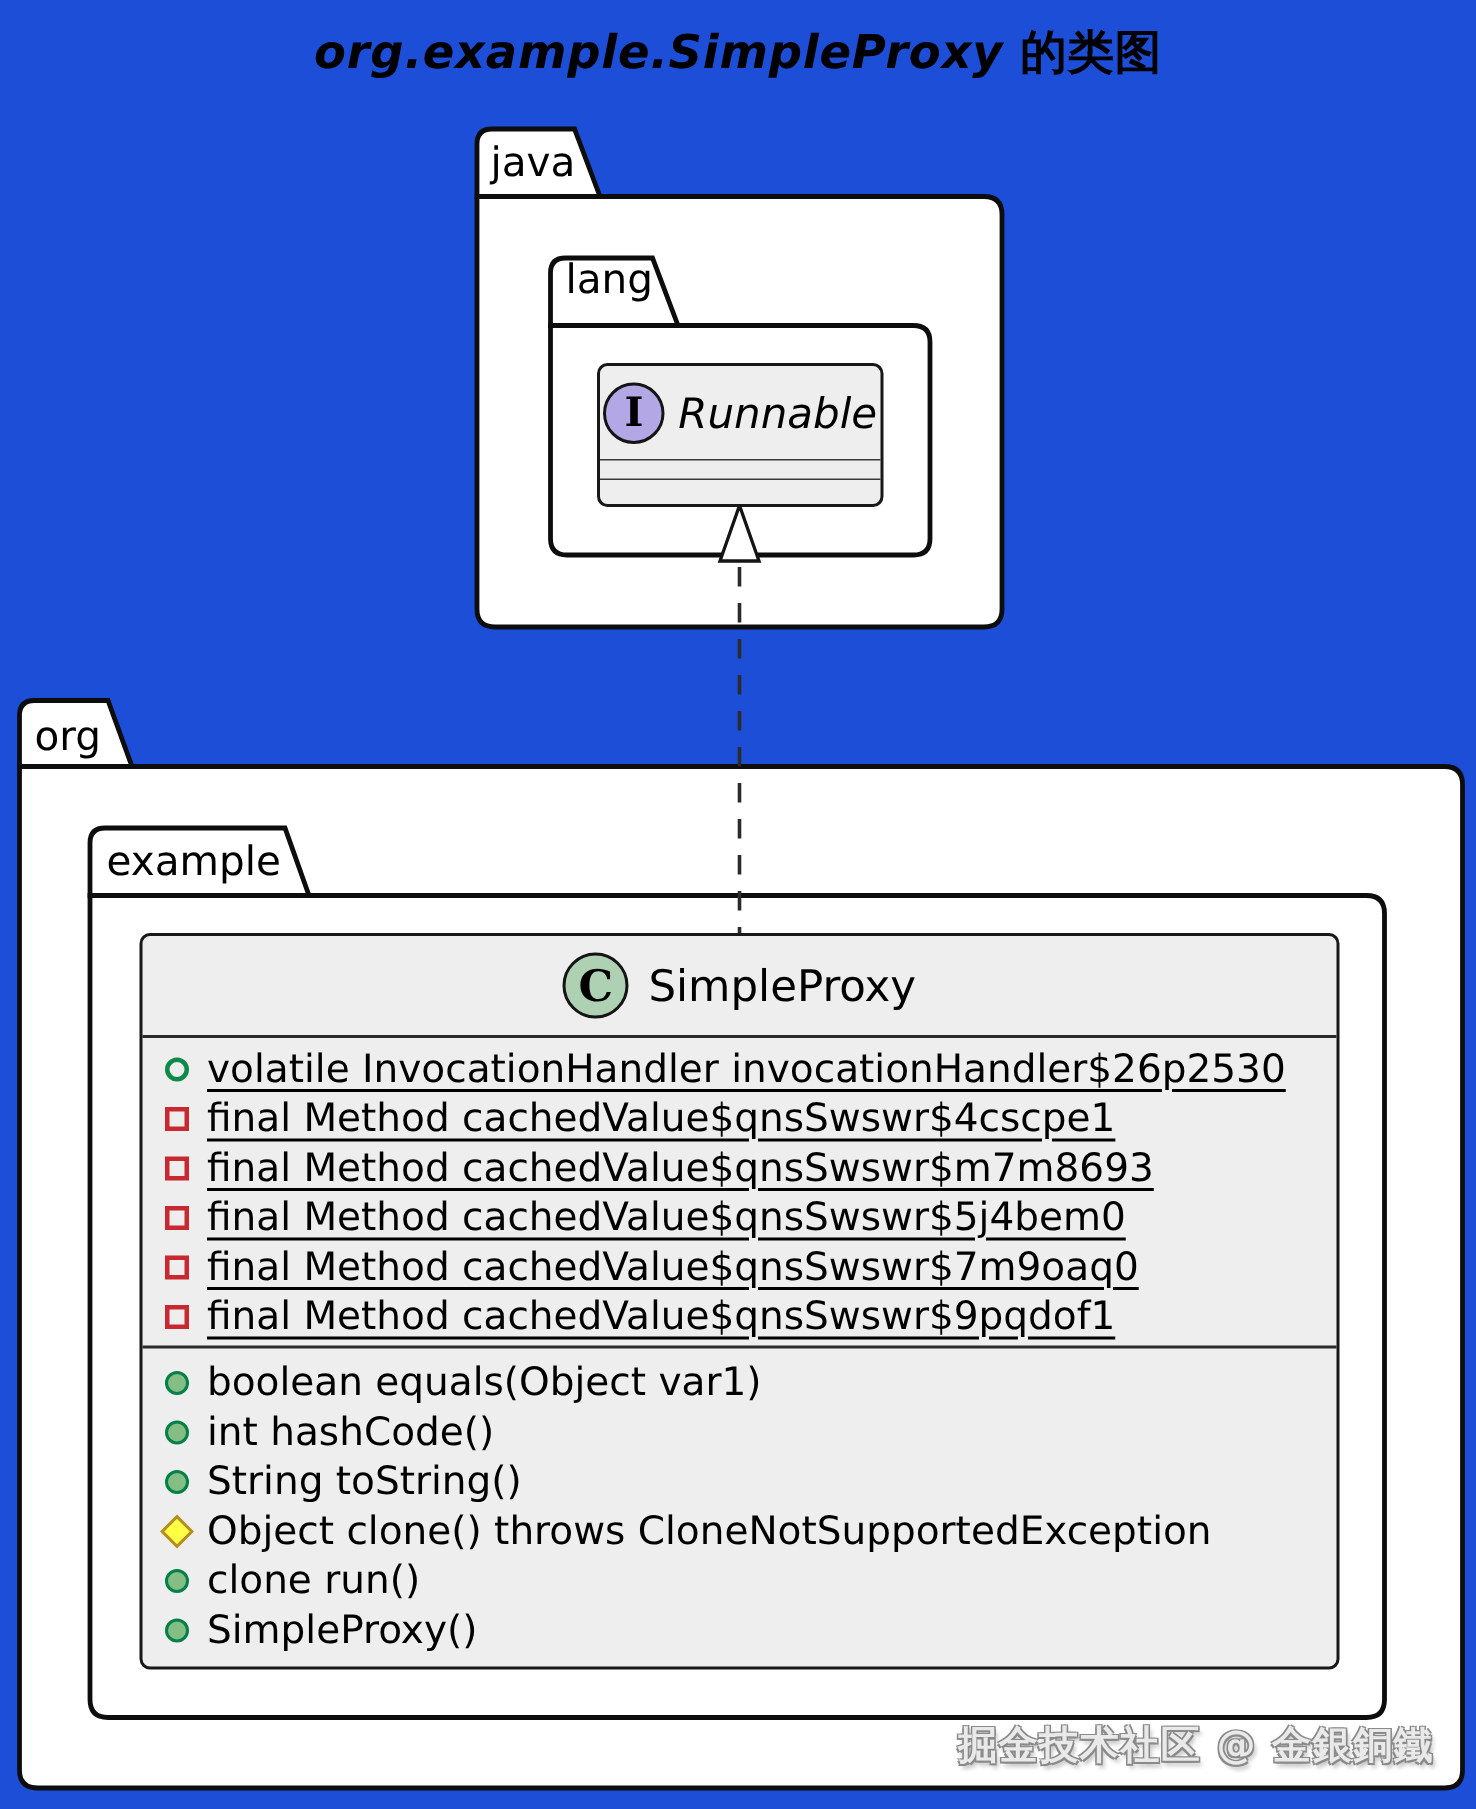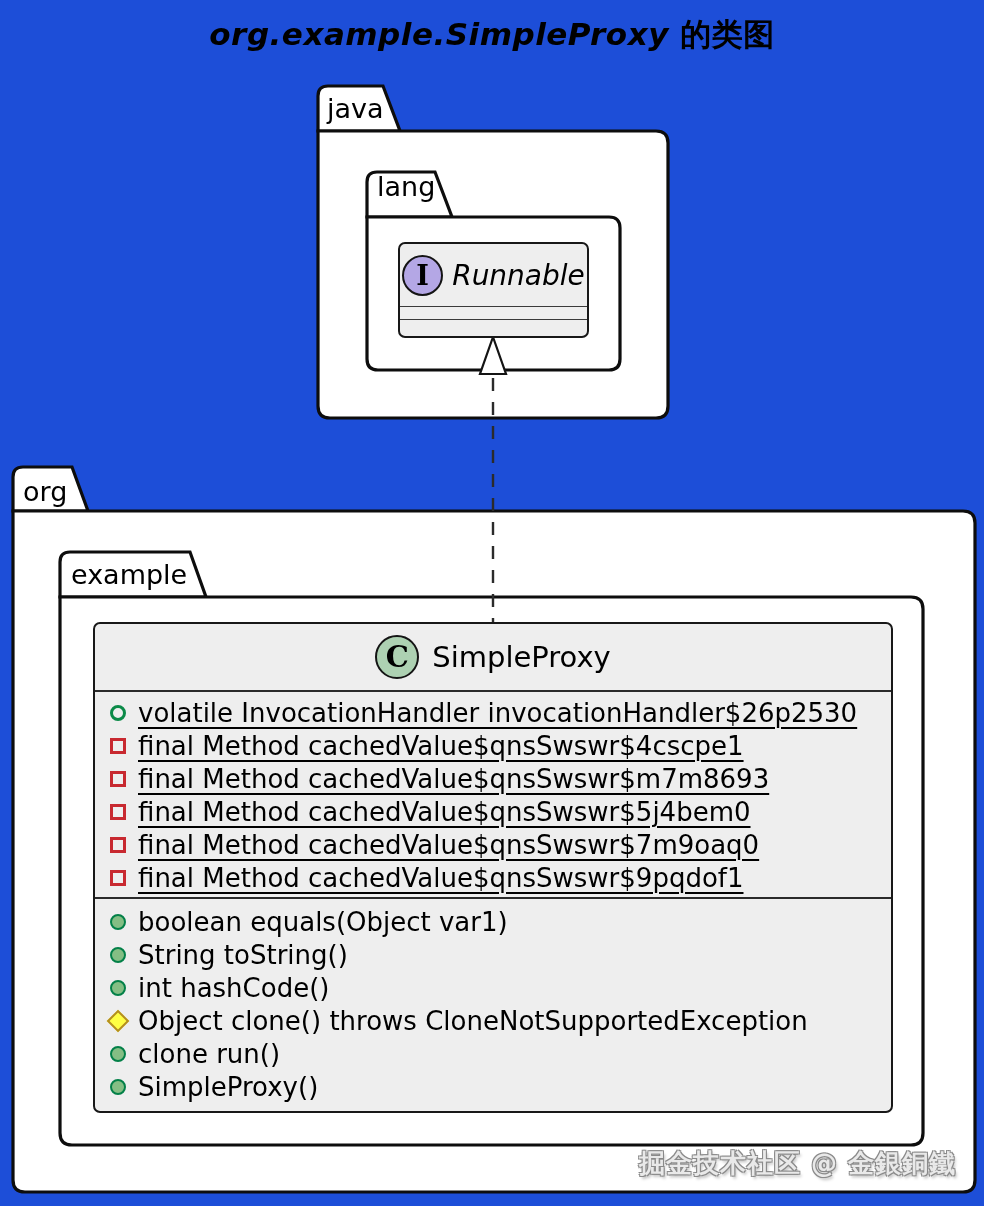--- a/index.html
+++ b/index.html
@@ -148,27 +148,27 @@
       <li class="member-row">
         <span class="mi">
             <span class="ic-circle-filled"></span>
           </span>
         <span>boolean equals(Object var1)</span>
       </li>
       <li class="member-row">
         <span class="mi">
             <span class="ic-circle-filled"></span>
           </span>
-        <span>String toString()</span>
+        <span>int hashCode()</span>
       </li>
       <li class="member-row">
         <span class="mi">
             <span class="ic-circle-filled"></span>
           </span>
-        <span>int hashCode()</span>
+        <span>String toString()</span>
       </li>
       <li class="member-row">
         <span class="mi">
             <span class="ic-diamond"></span>
           </span>
         <span>Object clone() throws CloneNotSupportedException</span>
       </li>
       <li class="member-row">
         <span class="mi">
             <span class="ic-circle-filled"></span>

